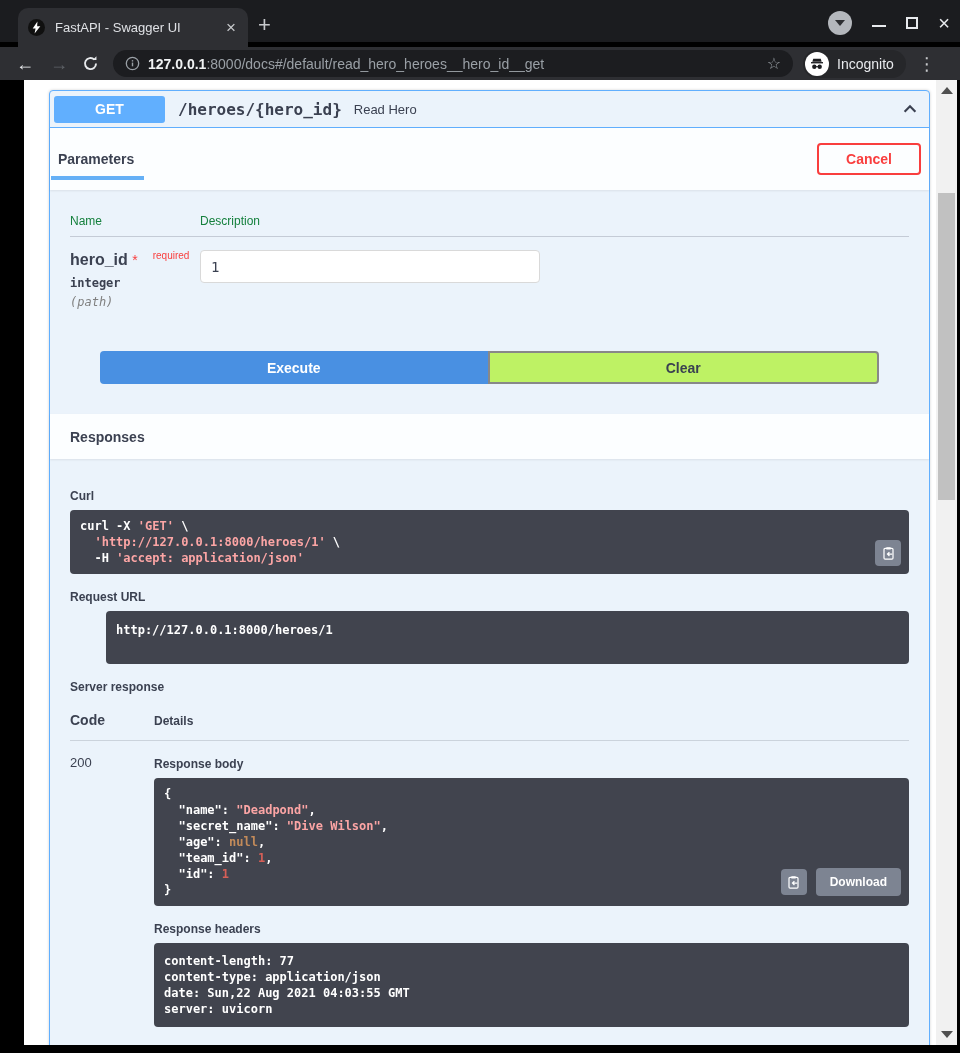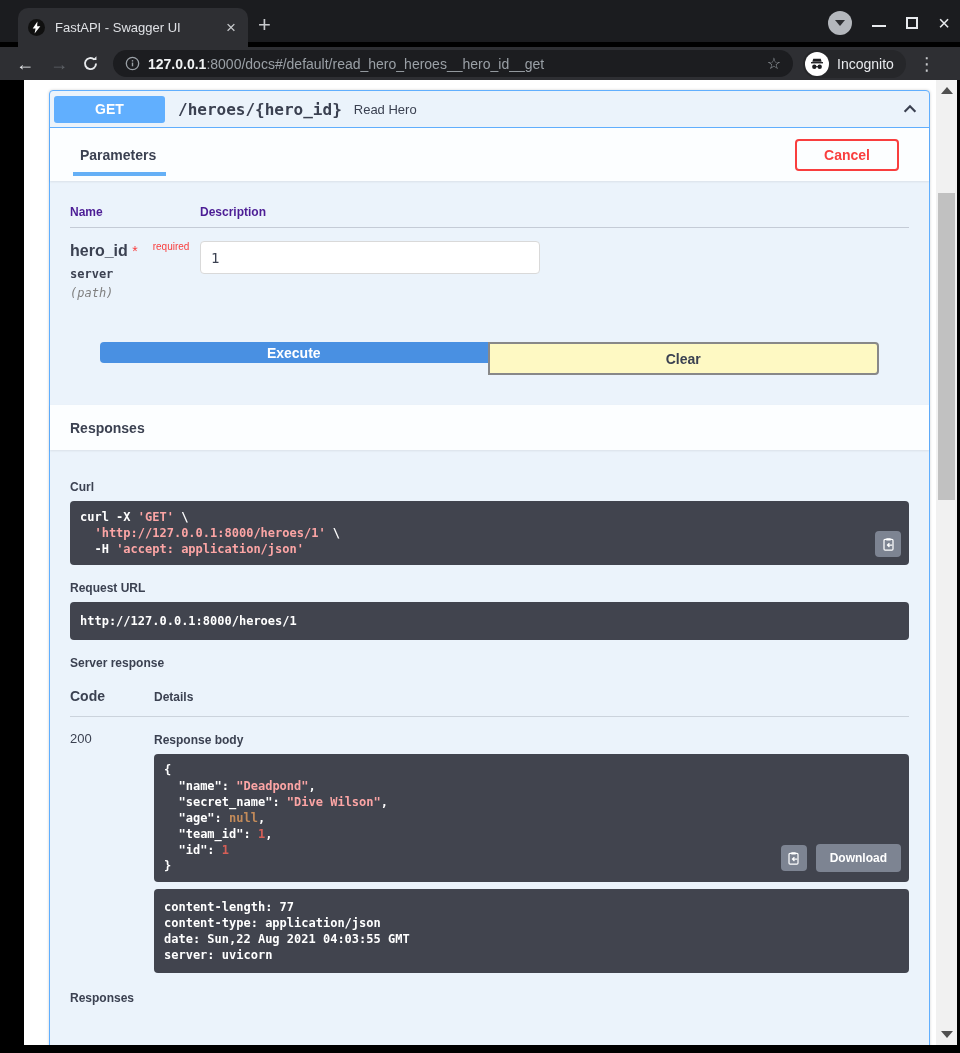--- a/index.html
+++ b/index.html
@@ -63,47 +63,47 @@
   .op-header { height:37px; display:flex; align-items:center; padding:0 10px 0 4px;
                border-bottom:1px solid #61affe; }
   .method-badge { width:111px; height:27px; background:#61affe; border-radius:3px; color:#fff;
                   font-weight:bold; font-size:14px; display:flex; align-items:center;
                   justify-content:center; }
   .op-path { margin-left:13px; font-family:"DejaVu Sans Mono", monospace; font-weight:bold;
              font-size:16px; color:#3b4151; }
   .op-summary { margin-left:12px; font-size:13px; color:#3b4151; }
   .chev { margin-left:auto; width:18px; height:18px; }
 
-  .section-header { height:53px; background:rgba(255,255,255,.85); display:flex; align-items:center;
-                    padding:0 30px; box-shadow:0 1px 2px rgba(0,0,0,.08); }
+  .section-header { height:62px; background:rgba(255,255,255,.85); display:flex; align-items:center;
+                    padding:0 8px; box-shadow:0 1px 2px rgba(0,0,0,.08); }
   .ptab { position:relative; font-size:14px; font-weight:bold; color:#3b4151; }
   .ptab::after { content:""; position:absolute; left:-7px; bottom:-13px; width:93px; height:4px;
                  background:#65b0f6; }
   .btn-cancel { margin-left:auto; border:2px solid #f93e3e; color:#f93e3e; background:transparent;
                 font-weight:bold; font-size:14px; padding:6px 27px; border-radius:4px; }
 
   .params-wrap { padding:24px 20px 0 20px; }
-  .thead { display:flex; font-size:12px; font-weight:bold; color:#4c1d95; padding-bottom:8px;
+  .thead { display:flex; font-size:12px; font-weight:normal; color:#15803d; padding-bottom:8px;
            border-bottom:1px solid rgba(59,65,81,.22); }
   .col-name { width:130px; }
   .prow { display:flex; padding-top:13px; padding-bottom:42px; }
   .pname { font-size:16px; font-weight:bold; color:#3b4151; }
   .req-star { color:#f93e3e; font-size:14px; }
   .req-label { color:#f93e3e; font-size:10px; vertical-align:6px; margin-left:15px; }
   .ptype { font-family:"DejaVu Sans Mono", monospace; font-size:12px; font-weight:bold;
            margin-top:7px; }
   .pin { font-family:"DejaVu Sans Mono", monospace; font-size:12px; font-style:italic;
          color:#808080; margin-top:5px; }
   .pval-input { width:340px; height:33px; border:1px solid #d9d9d9; border-radius:4px;
                 padding:0 10px; font-size:14px; font-family:"DejaVu Sans Mono", monospace;
                 color:#3b4151; background:#fff; }
   .execute-wrap { display:flex; padding:0 30px 30px 30px; }
-  .btn-execute { flex:1; height:21px; background:#4990e2; border:none; color:#fff; font-weight:bold;
+  .btn-execute { flex:1; height:33px; background:#4990e2; border:none; color:#fff; font-weight:bold;
                  font-size:14px; border-radius:4px 0 0 4px; }
-  .btn-clear { flex:1; height:33px; background:#fef9c3; border:2px solid #888; color:#3b4151;
+  .btn-clear { flex:1; height:33px; background:#bef264; border:2px solid #888; color:#3b4151;
                font-weight:bold; font-size:14px; border-radius:0 4px 4px 0; }
 
   .responses-band { height:45px; background:rgba(255,255,255,.85); display:flex; align-items:center;
                     padding:0 20px; box-shadow:0 1px 2px rgba(0,0,0,.08); }
   .responses-band .title { font-size:14px; font-weight:bold; color:#3b4151; }
 
   .responses-inner { padding:30px 20px 0 20px; }
   .small-label { font-size:12px; font-weight:bold; color:#3b4151; }
   .codeblock { background:#41444e; border-radius:4px; padding:8px 10px; margin-top:7px;
                font-family:"DejaVu Sans Mono", monospace; font-size:12px; font-weight:bold;
@@ -213,21 +213,21 @@
       <div class="thead">
         <span class="col-name">Name</span>
         <span>Description</span>
       </div>
       <div class="prow">
         <div class="col-name">
           <div>
             <span class="pname">hero_id</span>
             <span class="req-star">*</span><span class="req-label">required</span>
           </div>
-          <div class="ptype">server</div>
+          <div class="ptype">integer</div>
           <div class="pin">(path)</div>
         </div>
         <div>
           <input class="pval-input" value="1" style="">
         </div>
       </div>
       <div class="execute-wrap">
         <button class="btn-execute">Execute</button>
         <button class="btn-clear">Clear</button>
       </div>
@@ -242,21 +242,21 @@
       <div class="small-label">Curl</div>
       <div class="codeblock"><span>curl -X </span><span class="tok-str">'GET'</span><span> \</span>
 <span class="tok-str">  'http://127.0.0.1:8000/heroes/1'</span><span> \</span>
 <span>  -H </span><span class="tok-str">'accept: application/json'</span><button class="copy-btn"><svg viewBox="0 0 16 16" width="15" height="15">
               <rect x="3.2" y="2.6" width="9.6" height="11.4" rx="1.2" fill="none" stroke="#fff" stroke-width="1.3"></rect>
               <rect x="5.6" y="1.2" width="4.8" height="2.6" rx="0.6" fill="#fff"></rect>
               <path d="M12 8.6 H7.2 M9 6.6 l-2.1 2 2.1 2" fill="none" stroke="#fff" stroke-width="1.3"></path>
             </svg></button></div>
 
       <div class="small-label lbl-gap">Request URL</div>
-      <div class="codeblock" style="padding-top:11px; padding-bottom:11px;"><span>http://127.0.0.1:8000/heroes/1</span></div>
+      <div class="codeblock" style="padding-top:11px; padding-bottom:26px;margin-left:36px;"><span>http://127.0.0.1:8000/heroes/1</span></div>
 
       <div class="small-label lbl-gap">Server response</div>
 
       <div class="resp-table">
         <div class="rt-head">
           <span class="rt-code-h">Code</span>
           <span class="rt-det-h">Details</span>
         </div>
         <div class="rt-row">
           <span class="rt-code">200</span>
@@ -266,20 +266,21 @@
   <span>"name"</span><span>: </span><span class="tok-str">"Deadpond"</span><span>,</span>
   <span>"secret_name"</span><span>: </span><span class="tok-str">"Dive Wilson"</span><span>,</span>
   <span>"age"</span><span>: </span><span class="tok-null">null</span><span>,</span>
   <span>"team_id"</span><span>: </span><span class="tok-num">1</span><span>,</span>
   <span>"id"</span><span>: </span><span class="tok-num">1</span>
 <span>}</span><span class="dl-row"><button class="copy-btn"><svg viewBox="0 0 16 16" width="15" height="15">
                       <rect x="3.2" y="2.6" width="9.6" height="11.4" rx="1.2" fill="none" stroke="#fff" stroke-width="1.3"></rect>
                       <rect x="5.6" y="1.2" width="4.8" height="2.6" rx="0.6" fill="#fff"></rect>
                       <path d="M12 8.6 H7.2 M9 6.6 l-2.1 2 2.1 2" fill="none" stroke="#fff" stroke-width="1.3"></path>
                     </svg></button><button class="btn-download">Download</button></span></div>
+            <div class="small-label lbl-gap">Response headers</div>
             <div class="codeblock" style="padding:10px;"><span>content-length: 77</span>
 <span>content-type: application/json</span>
 <span>date: Sun,22 Aug 2021 04:03:55 GMT</span>
 <span>server: uvicorn</span></div>
           </div>
         </div>
       </div>
 
       <div class="small-label" style="margin-top:18px;">Responses</div>
 

